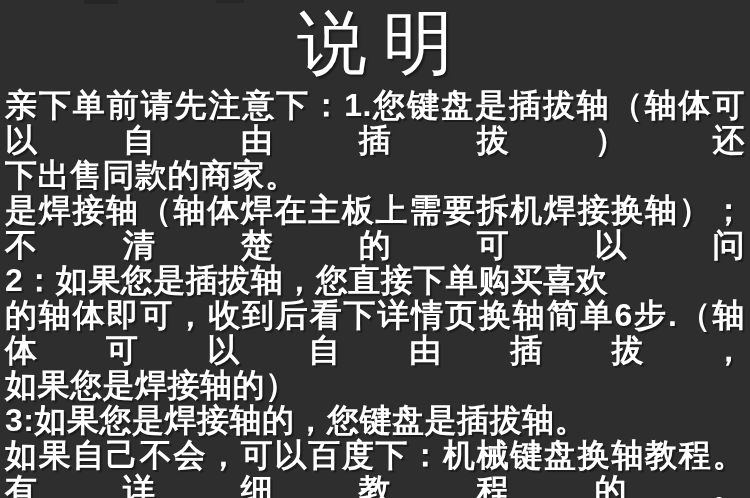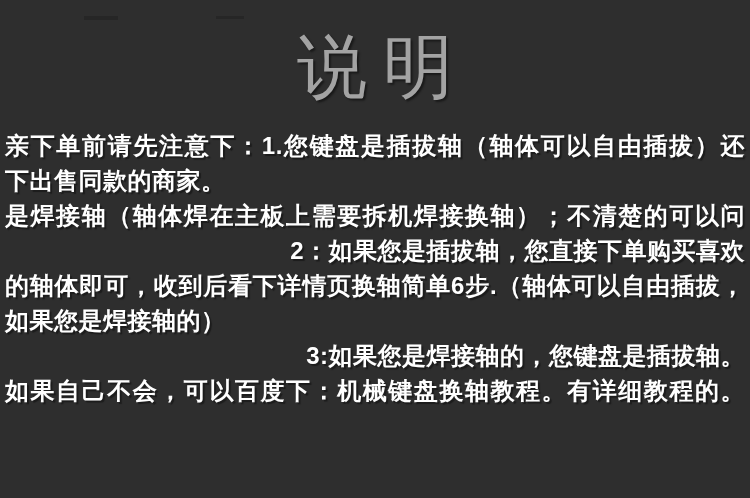--- a/index.html
+++ b/index.html
@@ -17,51 +17,50 @@
     position: relative;
   }
   
   .artifact {
     position: absolute;
     background: #262626;
   }
   .artifact.a1 { left: 84px;  top: 0; width: 34px; height: 4px; }
   .artifact.a2 { left: 216px; top: 0; width: 28px; height: 3px; }
   .title {
-    margin: 16px;
-    padding-top: 8px;
+    margin: 0;
     height: 88px;
     line-height: 88px;
     text-align: center;
     font-family: "Liberation Serif", serif;
     font-weight: 500;
     font-size: 70px;
-    color: #a3a3a3;
+    color: #ffffff;
     letter-spacing: 16px;
     text-indent: 16px;
     text-shadow: 2px 2px 2px rgba(0,0,0,0.45);
   }
   .body-text {
     padding: 0 5px;
     color: #ffffff;
   }
   .line {
-    font-size: 24px;
+    font-size: 32px;
     font-weight: bold;
     line-height: 35px;
     letter-spacing: 0.5px;
     text-shadow: 2px 2px 1px rgba(0,0,0,0.4);
     white-space: nowrap;
   }
   .line.j {
     white-space: normal;
     text-align: justify;
     text-align-last: justify;
   }
-  .line.r { text-align: right; }
+  .line.r { }
   .line.l { text-align: left; }
 </style>
 </head>
 <body>
 
 <div class="page">
   <div class="artifact a1"></div>
   <div class="artifact a2"></div>
 
   <h1 class="title">说明</h1>

